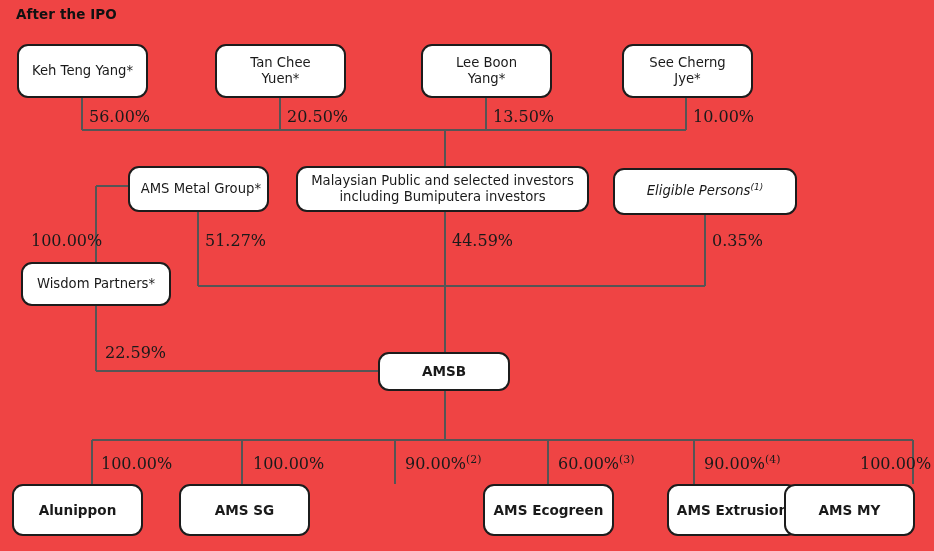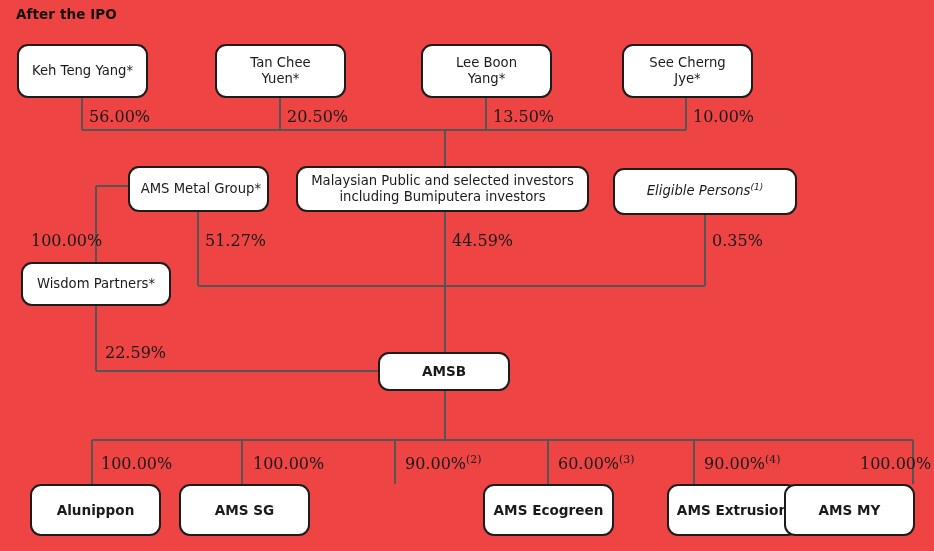--- a/index.html
+++ b/index.html
@@ -165,21 +165,21 @@
     <span class="node-label">Wisdom Partners*</span>
   </div>
 
   <div class="pct" style="left:31px; top:231px;">100.00%</div>
   <div class="pct" style="left:105px; top:343px;">22.59%</div>
 
   <div class="node bold" style="left:378px; top:352px; width:132px; height:39px;">
     <span class="node-label">AMSB</span>
   </div>
 
-  <div class="node bold" style="left:30px; top:484px; width:131px; height:52px;">
+  <div class="node bold" style="left:12px; top:484px; width:131px; height:52px;">
     <span class="node-label">Alunippon</span>
   </div>
   <div class="node bold" style="left:179px; top:484px; width:131px; height:52px;">
     <span class="node-label">AMS SG</span>
   </div>
   <div class="node bold" style="left:483px; top:484px; width:131px; height:52px;">
     <span class="node-label">AMS Ecogreen</span>
   </div>
   <div class="node bold" style="left:631px; top:484px; width:131px; height:52px;margin-left:36px;">
     <span class="node-label">AMS Extrusion</span>

